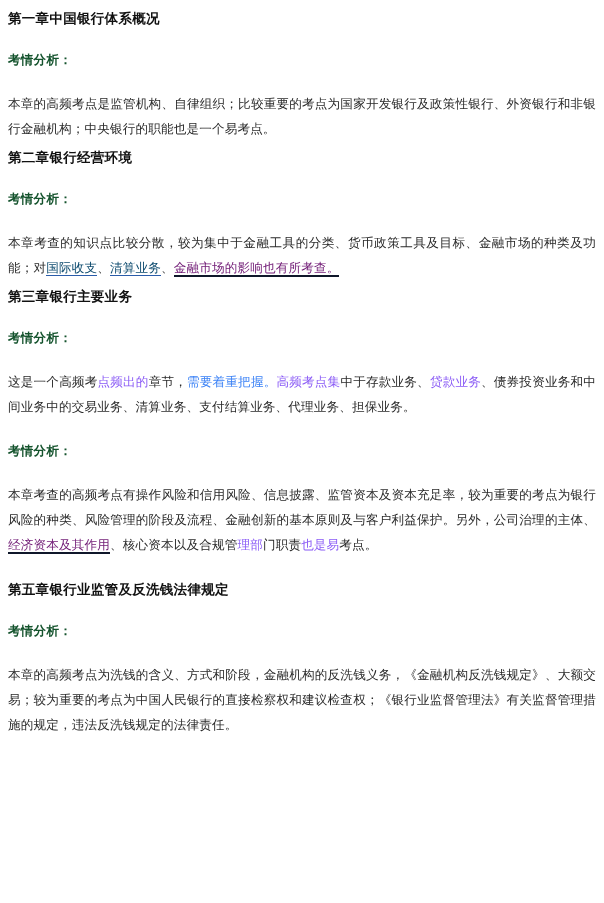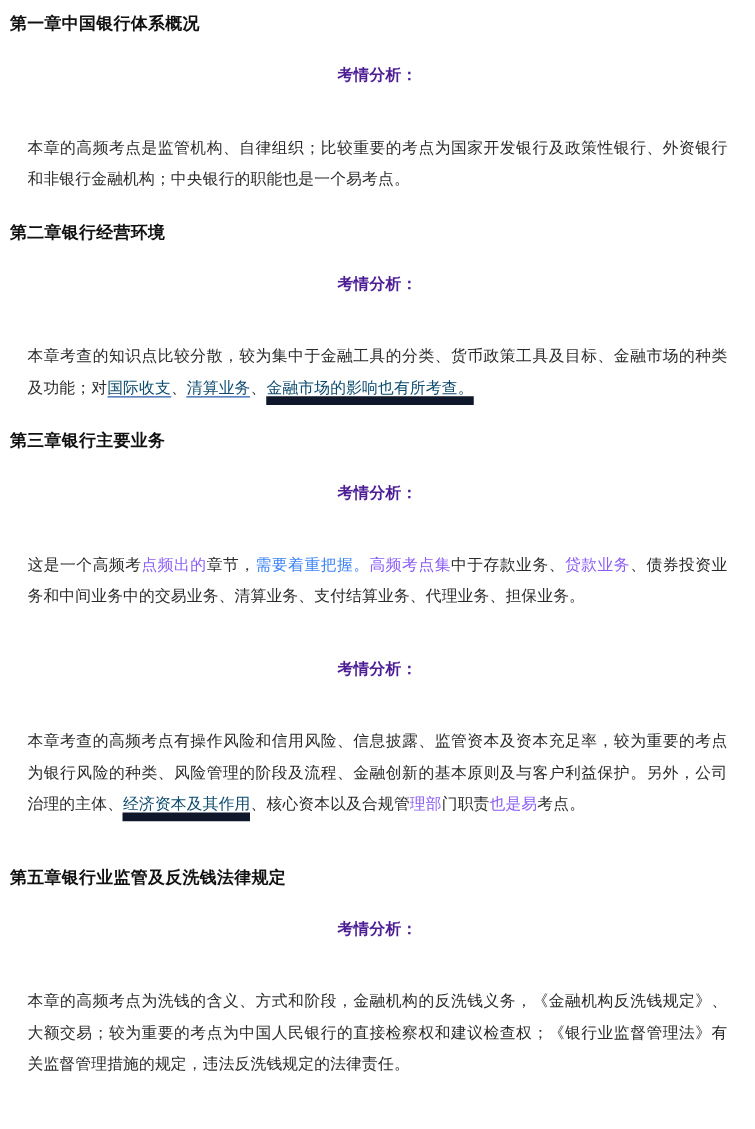--- a/index.html
+++ b/index.html
@@ -25,45 +25,44 @@
     font-size: 13.5px;
     font-weight: bold;
     color: #111111;
     margin: 0;
     padding: 6px 0 2px 0;
     letter-spacing: 0.3px;
   }
   .subhead {
     font-size: 12.5px;
     font-weight: bold;
-    color: #4c1d95;
+    color: #14532d;
     margin: 0;
     padding: 22px 0 4px 0;
     letter-spacing: 0.3px;
-    text-align: center;
   }
   .body-text {
     font-size: 12.6px;
     line-height: 25px;
     color: #2a2a2a;
-    margin: 14px;
+    margin: 0;
     padding: 18px 0 0 0;
     text-align: justify;
     letter-spacing: 0.15px;
   }
   .hl-blue {
     color: #0c4a6e;
     border-bottom: 1px solid #2a5caa;
   }
   .hl-orange {
     color: #8b5cf6;
   }
   .hl-orange-u {
-    color: #0c4a6e;
-    border-bottom: 7px solid #0f172a;
+    color: #701a75;
+    border-bottom: 2px solid #0f172a;
   }
   .hl-red {
     color: #3b82f6;
   }
   .section {
     padding-bottom: 2px;
   }
   .spacer-lg {
     height: 16px;
   }

